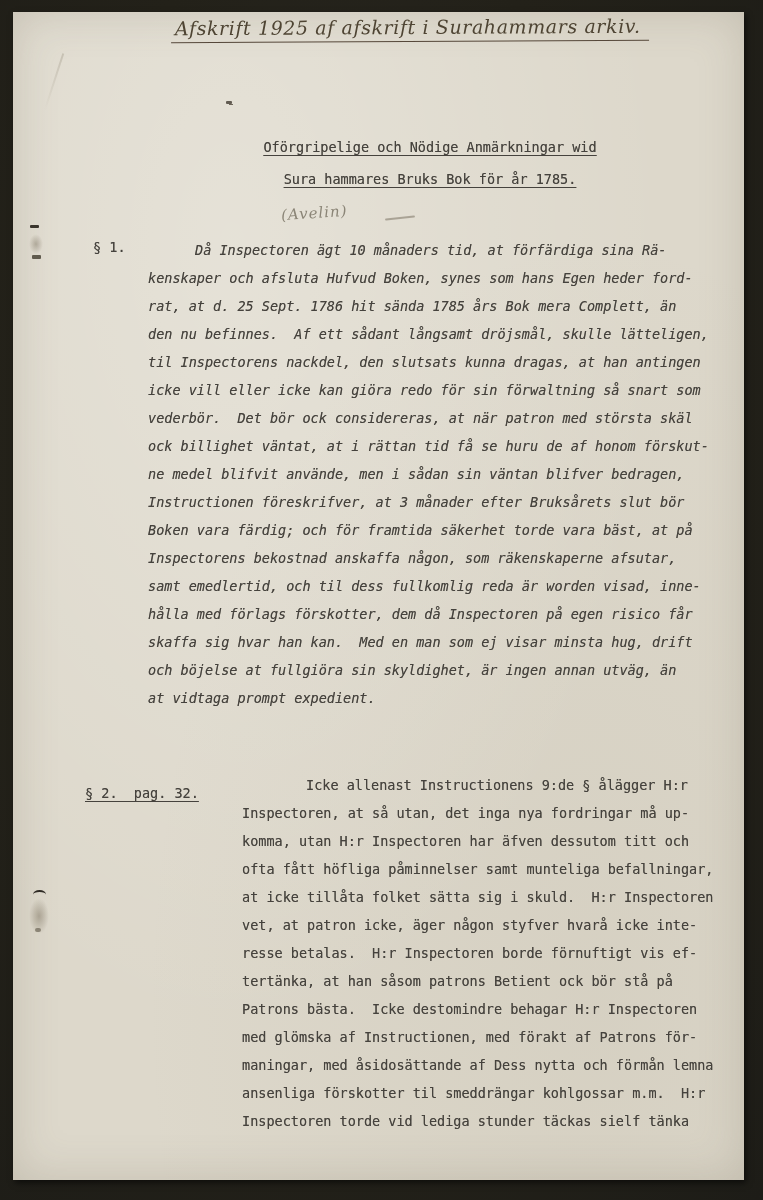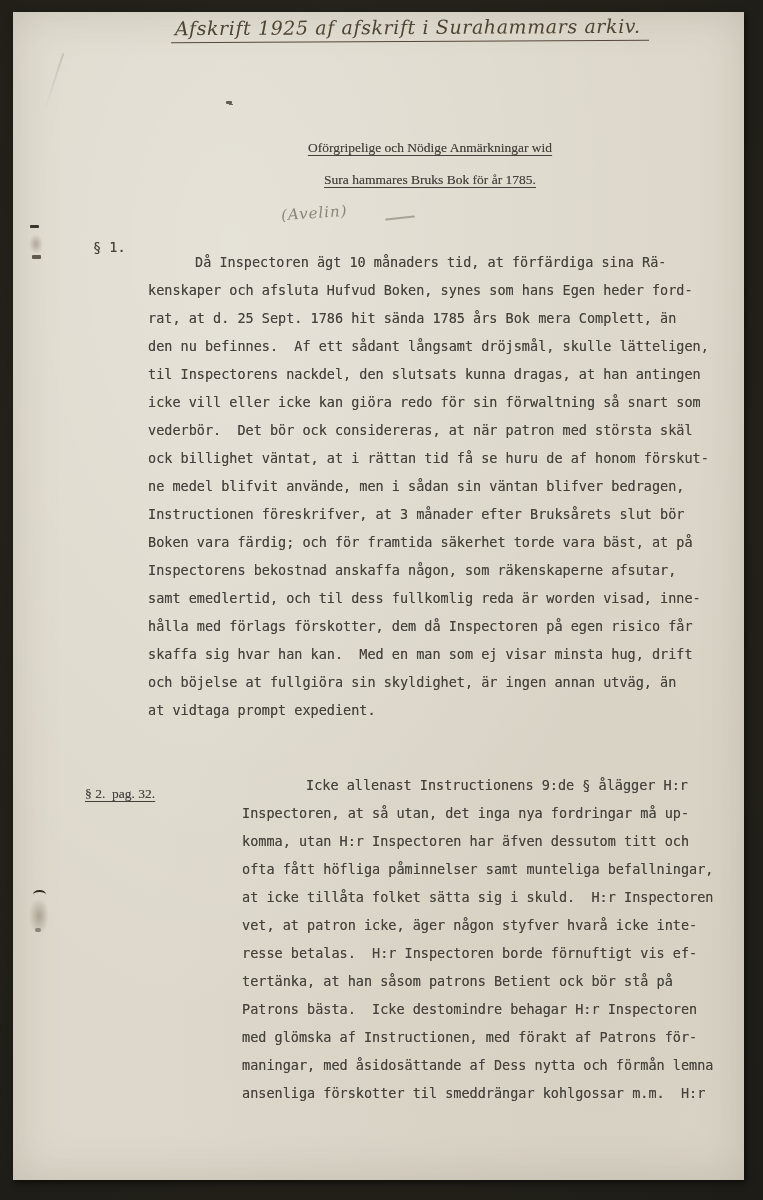--- a/index.html
+++ b/index.html
@@ -16,40 +16,40 @@
       #ddd8cb;
     box-shadow: inset 0 0 45px rgba(110,100,80,0.22), 2px 3px 6px rgba(0,0,0,0.55);
   }
   .tw{
     font-family:"DejaVu Sans Mono","Liberation Mono",monospace;
     font-size:13.5px;color:#45423d;letter-spacing:0;
     text-shadow:0 0 0.5px rgba(60,56,50,0.55);
     white-space:pre;
   }
   .tline{height:28px;line-height:28px;}
-  .ul{text-decoration:underline;text-underline-offset:3px;font-family:Liberation Serif, serif;}
+  .ul{text-decoration:underline;text-underline-offset:3px;}
   .handwriting{
     position:absolute;left:158px;top:4px;
     font-family:"DejaVu Serif","Liberation Serif",serif;
     font-style:italic;font-size:19px;color:#4e4433;letter-spacing:0.6px;
     border-bottom:1.4px solid #56483a;padding:0 8px 3px 4px;
     transform:rotate(-0.3deg);white-space:pre;
   }
   .title-wrap{position:absolute;left:103px;right:0;top:119px;text-align:center;}
   .title-line{height:32px;line-height:32px;}
   .pencil-note{
     position:absolute;left:268px;top:192px;
     font-family:"DejaVu Serif","Liberation Serif",serif;
     font-style:italic;font-size:15px;color:#8b8577;letter-spacing:1px;
     transform:rotate(-4deg);white-space:pre;
   }
   .pencil-dash{position:absolute;left:372px;top:205px;width:30px;height:2px;
     background:#9b9486;transform:rotate(-6deg);border-radius:2px;opacity:.8;}
   .s1-label{position:absolute;left:80px;top:221px;}
-  .s1-body{position:absolute;left:135px;top:236px;width:585px;}
+  .s1-body{position:absolute;left:135px;top:224px;width:585px;font-style:italic;}
   .s1-body .first{text-indent:47px;}
   .s2-label{position:absolute;left:72px;top:767px;}
   .s2-body{position:absolute;left:229px;top:725px;width:495px;}
   .s2-body .first{text-indent:64px;margin-top:34px;}
   
   .mark{position:absolute;}
   .speck-a{left:213px;top:89px;width:6px;height:3px;background:#4c463c;opacity:.85;border-radius:1px;box-shadow:2px 2px 0 -1px #5a5346;}
   .margin-dash1{left:17px;top:213px;width:9px;height:3px;background:#3a352d;border-radius:1px;}
   .margin-blob{left:16px;top:222px;width:14px;height:20px;background:radial-gradient(ellipse,rgba(120,110,92,.45),rgba(120,110,92,0) 70%);}
   .margin-dash2{left:19px;top:243px;width:9px;height:4px;background:#4a4437;border-radius:1px;opacity:.85;}
@@ -107,20 +107,21 @@
     <div class="tw tline">komma, utan H:r Inspectoren har äfven dessutom titt och</div>
     <div class="tw tline">ofta fått höfliga påminnelser samt munteliga befallningar,</div>
     <div class="tw tline">at icke tillåta folket sätta sig i skuld.  H:r Inspectoren</div>
     <div class="tw tline">vet, at patron icke, äger någon styfver hvarå icke inte-</div>
     <div class="tw tline">resse betalas.  H:r Inspectoren borde förnuftigt vis ef-</div>
     <div class="tw tline">tertänka, at han såsom patrons Betient ock bör stå på</div>
     <div class="tw tline">Patrons bästa.  Icke destomindre behagar H:r Inspectoren</div>
     <div class="tw tline">med glömska af Instructionen, med förakt af Patrons för-</div>
     <div class="tw tline">maningar, med åsidosättande af Dess nytta och förmån lemna</div>
     <div class="tw tline">ansenliga förskotter til smeddrängar kohlgossar m.m.  H:r</div>
+    <div class="tw tline">Inspectoren torde vid lediga stunder täckas sielf tänka</div>
   </div>
 
   <div class="mark margin-dash1"></div>
   <div class="mark margin-blob"></div>
   <div class="mark margin-dash2"></div>
   <div class="mark smudge-curve"></div>
   <div class="mark smudge-body"></div>
   <div class="mark smudge-dot"></div>
 
 </div>

